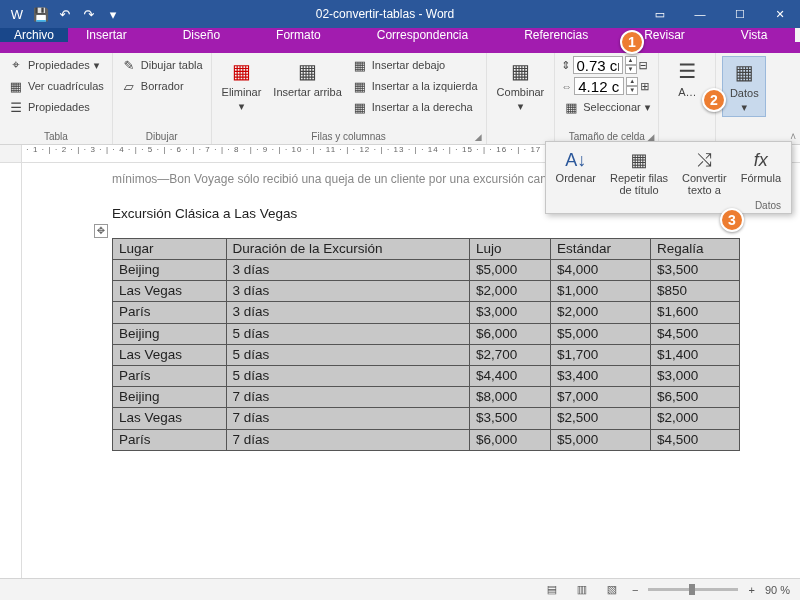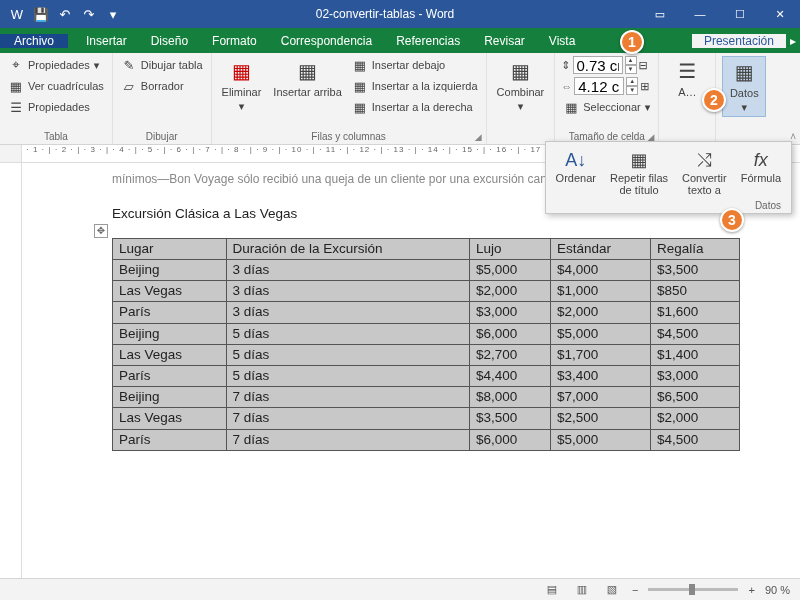--- a/index.html
+++ b/index.html
@@ -5,22 +5,22 @@
 * { margin: 0; padding: 0; box-sizing: border-box; font-family: "Segoe UI", sans-serif; }
 body { background: #fff; width: 800px; height: 600px; overflow: hidden; position: relative; }
 
 .titlebar { background: #2b579a; height: 28px; display: flex; align-items: center; color: #fff; font-size: 12px; }
 .titlebar .qat { display: flex; align-items: center; gap: 6px; padding: 0 8px; }
 .titlebar .qat-icon { width: 18px; height: 18px; display: flex; align-items: center; justify-content: center; font-size: 13px; color: #fff; }
 .titlebar .title { flex: 1; text-align: center; }
 .titlebar .winbtns { display: flex; }
 .titlebar .winbtn { width: 40px; height: 28px; display: flex; align-items: center; justify-content: center; font-size: 11px; }
 
-.tabs { background: #15803d; height: 25px; display: flex; align-items: center; color: #fff; font-size: 12px; position: relative; }
-.tab { padding: 0 12px; display: flex; align-items: center; cursor: default; }
+.tabs { background: #a21caf; height: 25px; display: flex; align-items: flex-start; color: #fff; font-size: 12px; position: relative; }
+.tab { padding: 0 28px; display: flex; align-items: center; cursor: default; }
 .tab.file { background: #19478a; padding: 0 14px; }
 .tab.active { background: #f3f3f3; color: #2b579a; }
 .tab.tool { margin-left: auto; background: #f3f3f3; color: #2b579a; position: relative; }
 
 .ribbon { background: #f3f3f3; height: 92px; border-bottom: 1px solid #d4d4d4; display: flex; font-size: 11px; color: #444; position: relative; }
 .group { border-right: 1px solid #e1e1e1; padding: 3px 6px 2px 6px; display: flex; flex-direction: column; }
 .group-body { flex: 1; display: flex; gap: 4px; align-items: flex-start; }
 .group-label { text-align: center; font-size: 10px; color: #666; padding-top: 1px; position: relative; }
 .group-label .dlg { position: absolute; right: -2px; bottom: 0; font-size: 9px; color: #888; }
 

